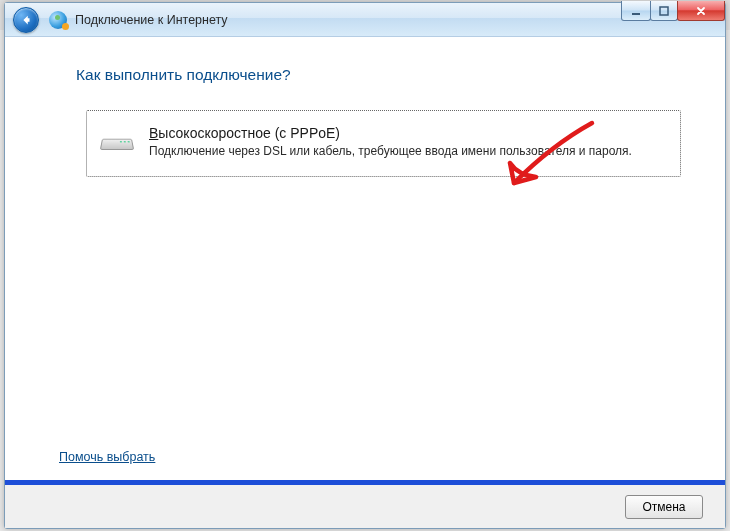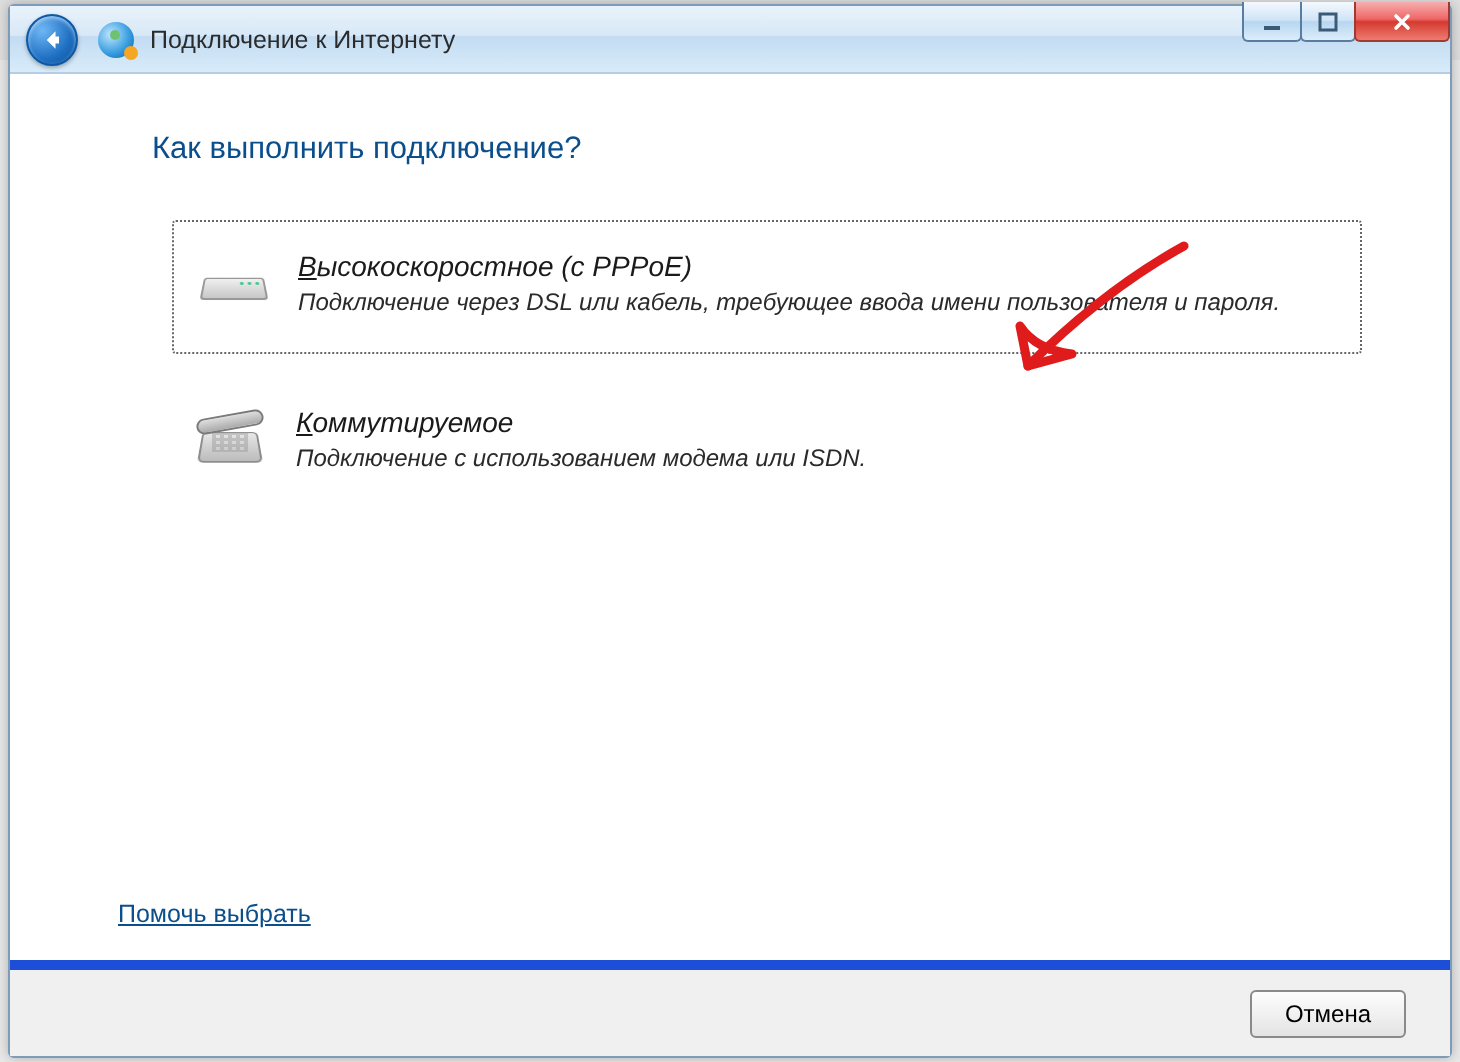--- a/index.html
+++ b/index.html
@@ -100,21 +100,21 @@
     padding: 29px 44px 10px 44px;
     position: relative;
     margin-left: 27px;
   }
   .heading {
     font-size: 15.5px;
     color: #0a4e8c;
     font-weight: 400;
     margin-bottom: 26px;
   }
-  .options { margin-left: 10px; font-style: italic; }
+  .options { margin-left: 10px; }
   .option {
     display: flex;
     padding: 14px 14px 16px 14px;
     border-radius: 2px;
     margin-bottom: 12px;
     cursor: pointer;
     align-items: flex-start;
   }
   .option.focused {
     border: 1px dotted #666;
@@ -252,31 +252,20 @@
       <div class="option focused">
         <div class="opt-icon modem-icon">
           <div class="case"></div>
         </div>
         <div class="opt-text">
           <div class="opt-title"><span class="ul">В</span>ысокоскоростное (с PPPoE)</div>
           <div class="opt-desc">Подключение через DSL или кабель, требующее ввода имени пользователя и пароля.</div>
         </div>
       </div>
 
-      <div class="option">
-        <div class="opt-icon phone-icon">
-          <div class="base"></div>
-            <div class="keys"></div>
-            <div class="handset"></div>
-        </div>
-        <div class="opt-text">
-          <div class="opt-title"><span class="ul">К</span>оммутируемое</div>
-          <div class="opt-desc">Подключение с использованием модема или ISDN.</div>
-        </div>
-      </div>
 
     </div>
 
     <a class="help-link">Помочь выбрать</a>
 
     <svg class="arrow-annot" width="110" height="90" viewBox="0 0 110 90">
       <path d="M100 8 Q 60 30 22 68" fill="none" stroke="#e01b1b" stroke-width="4.5" stroke-linecap="round"></path>
       <path d="M22 68 L18 48 M22 68 L44 62 M18 48 Q 26 60 44 62" fill="none" stroke="#e01b1b" stroke-width="4.5" stroke-linecap="round" stroke-linejoin="round"></path>
     </svg>
   </div>

